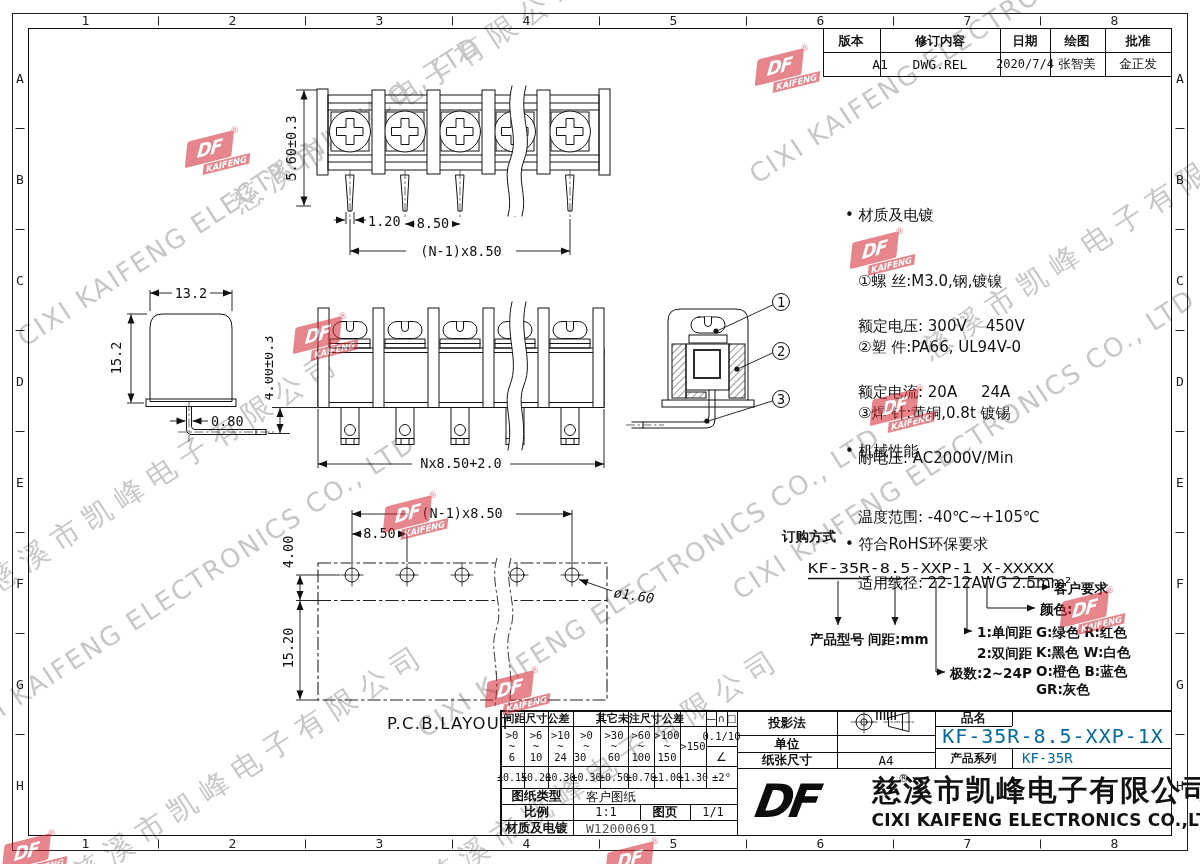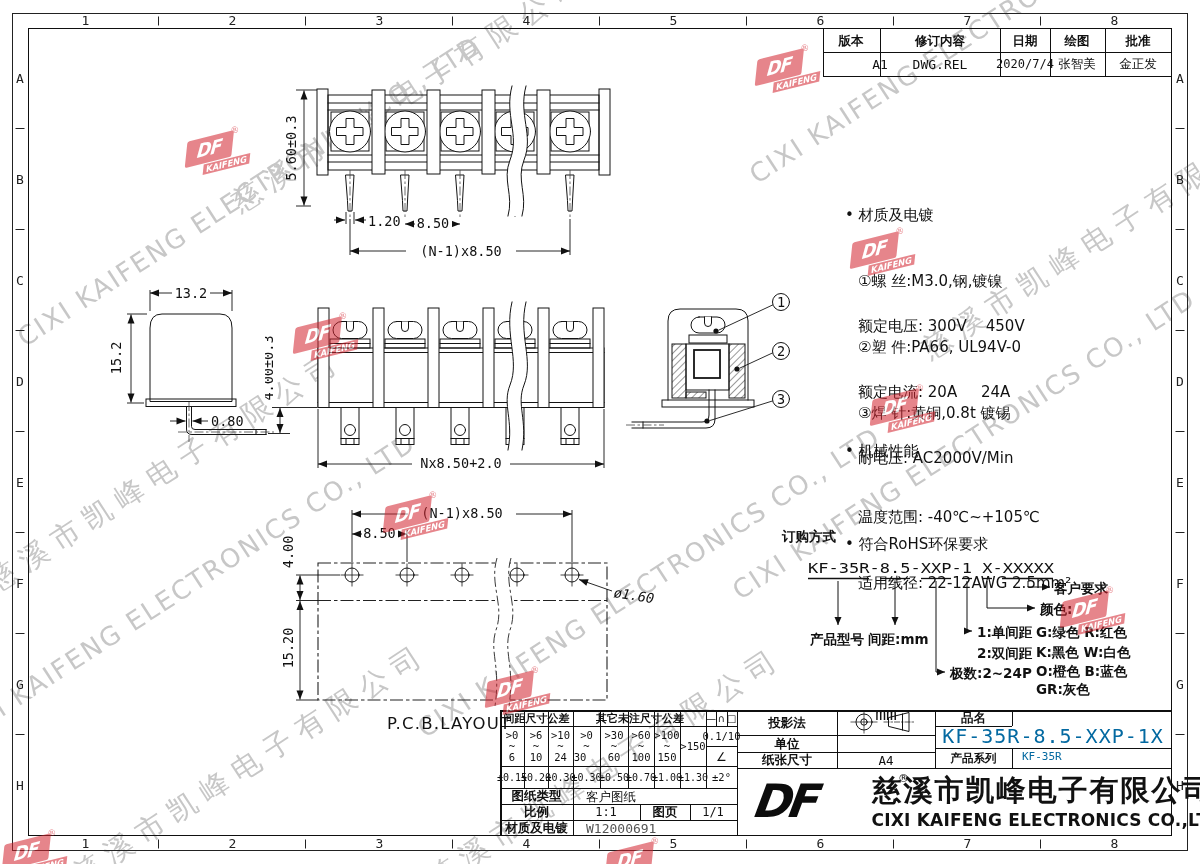--- a/index.html
+++ b/index.html
@@ -574,21 +574,21 @@
       <line x1="884" y1="722" x2="914" y2="722" stroke-width=".7" stroke-dasharray="5 2 1.5 2"></line>
     </g>
   </svg>
   <div class="ct lab" style="left:787px;top:743.5px">单位</div>
   <div class="ct mono" style="left:886px;top:713px;font-size:18px;font-weight:400">mm</div>
   <div class="ct lab" style="left:787px;top:760px">纸张尺寸</div>
   <div class="ct mono" style="left:886px;top:760px;font-size:12.5px">A4</div>
   <div class="ct lab" style="left:973.5px;top:718px">品名</div>
   <div class="ct mono gray tb-big-name" style="left:1053px;top:736px">KF-35R-8.5-XXP-1X</div>
   <div class="ct" style="left:973.5px;top:758px;font-size:11.5px;font-weight:600">产品系列</div>
-  <div class="lt mono gray" style="left:1022px;top:750px;font-size:11px">KF-35R</div>
+  <div class="lt mono gray" style="left:1022px;top:750px;font-size:14px">KF-35R</div>
 
   <div class="lt df-logo" style="left:756px;top:774px">DF</div>
   <div class="lt" style="left:898px;top:772px;font-size:11px">®</div>
   <div class="ct company-cn" style="left:1043px;top:791px">慈溪市凯峰电子有限公司</div>
   <div class="ct company-en" style="left:1047px;top:820px">CIXI KAIFENG ELECTRONICS CO.,LTD</div>
 </div>
 
 <div class="stamp" style="left:185px;top:132px">
     <div class="p">DF</div>
     <div class="k">KAIFENG</div>

